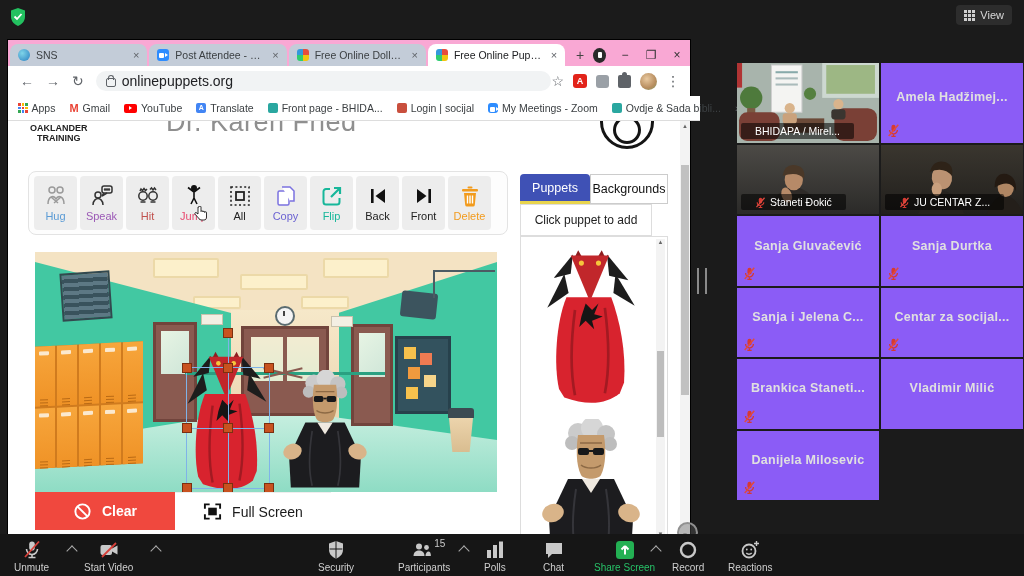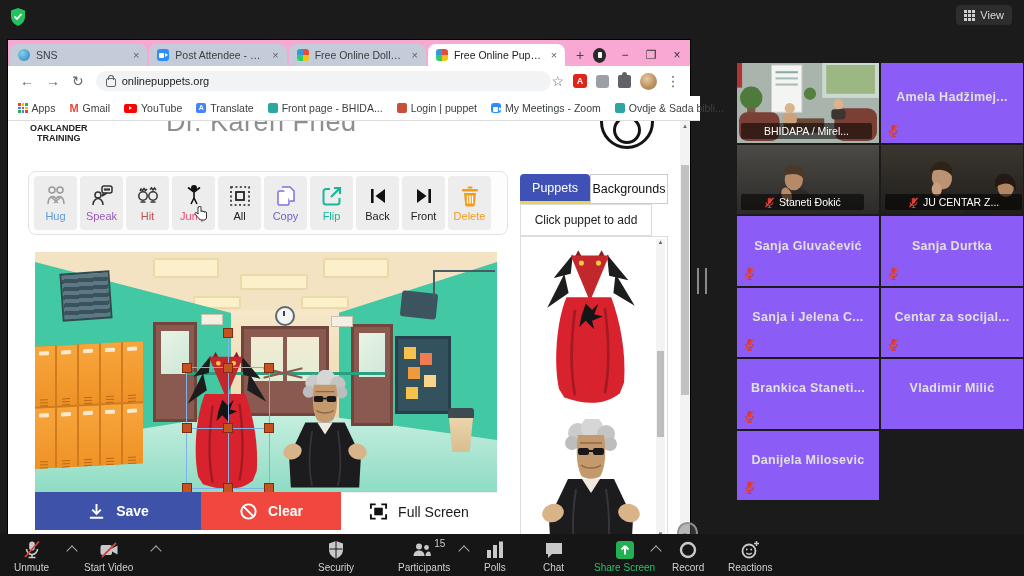--- a/index.html
+++ b/index.html
@@ -26,21 +26,21 @@
   .fav-color{background:conic-gradient(#e74c3c 0 25%,#f1c40f 0 50%,#2ecc71 0 75%,#3498db 0 100%);border-radius:3px;}
   .newtab{width:20px;height:20px;margin:0 4px 1px 6px;text-align:center;line-height:20px;color:#444;font-size:14px;cursor:pointer;}
   .mediacircle{width:15px;height:15px;border-radius:50%;background:#2a2a2a;margin:0 6px 3px auto;position:relative;cursor:pointer;}
   .mediacircle::after{content:"";position:absolute;left:5px;top:4px;width:4px;height:6px;background:#fff;border-radius:1px;}
   .winbtn{width:26px;height:22px;text-align:center;line-height:22px;color:#333;font-size:12px;cursor:pointer;flex:0 0 auto;}
   .addrbar{position:absolute;left:0;top:26px;width:682px;height:30px;background:#fff;border-bottom:1px solid #e6e6e6;display:flex;align-items:center;}
   .navg{color:#5f6368;font-size:14px;margin-left:12px;cursor:pointer;}
   .omnibox{margin-left:12px;width:440px;height:20px;border-radius:10px;background:#f1f3f4;display:flex;align-items:center;gap:6px;padding:0 10px;cursor:text;}
   .lock{width:8px;height:7px;border:1.3px solid #5f6368;border-radius:2px;position:relative;margin-top:3px;}
   .lock::before{content:"";position:absolute;left:1px;top:-4px;width:4px;height:4px;border:1.3px solid #5f6368;border-bottom:none;border-radius:3px 3px 0 0;}
-  .url{font-size:11px;color:#202124;}
+  .url{font-size:14px;color:#202124;}
   .addr-right{margin-left:auto;display:flex;align-items:center;gap:9px;padding-right:10px;}
   .pdfic{width:14px;height:14px;background:#e2231a;border-radius:3px;color:#fff;font-size:9px;font-weight:bold;text-align:center;line-height:14px;cursor:pointer;}
   .extic{width:13px;height:13px;background:#9aa0a6;border-radius:3px;cursor:pointer;}
   .puzzle{width:13px;height:13px;background:#5f6368;border-radius:2px;position:relative;cursor:pointer;}
   .puzzle::before{content:"";position:absolute;left:4px;top:-3px;width:5px;height:5px;border-radius:50%;background:#5f6368;}
   .avatar{width:17px;height:17px;border-radius:50%;background:radial-gradient(circle at 40% 35%,#e9c9a0,#b78d5f 60%,#7d9a62);cursor:pointer;}
   .bookbar{position:absolute;left:0;top:56px;width:682px;height:24px;background:#fff;border-bottom:1px solid #ddd;display:flex;align-items:center;gap:14px;padding-left:10px;font-size:10.5px;color:#3c4043;}
   .bm{display:flex;align-items:center;gap:4px;cursor:pointer;white-space:nowrap;}
   .bmic{width:10px;height:10px;border-radius:2px;flex:0 0 auto;}
   .appsic{display:grid;grid-template-columns:repeat(3,2.5px);grid-template-rows:repeat(3,2.5px);gap:1px;}
@@ -122,21 +122,21 @@
 
   
   .divider{position:absolute;left:697px;top:268px;width:6px;height:26px;border-left:2px solid #8a8a8a;border-right:2px solid #8a8a8a;cursor:col-resize;}
   .ring{position:absolute;left:677px;top:522px;width:17px;height:17px;border:2.5px solid #909090;border-radius:50%;background:rgba(90,90,90,.4);cursor:pointer;}
 
   
   .pgrid{position:absolute;left:737px;top:63px;width:286px;height:437px;display:grid;grid-template-columns:1fr 1fr;grid-template-rows:80px repeat(5,1fr);gap:2px;}
   .ptile{position:relative;background:#8b5cf6;overflow:hidden;cursor:pointer;}
   .pname{position:absolute;left:0;right:0;top:42%;transform:translateY(-50%);text-align:center;color:#e0e0e0;font-size:12.5px;font-weight:bold;letter-spacing:.3px;}
   .pmute{position:absolute;left:6px;bottom:6px;width:13px;height:13px;}
-  .vlabel{position:absolute;left:4px;bottom:4px;background:rgba(0,0,0,.55);color:#fff;font-size:10.5px;padding:2px 23px;border-radius:2px;display:flex;align-items:center;gap:4px;max-width:92%;white-space:nowrap;}
+  .vlabel{position:absolute;left:4px;bottom:4px;background:rgba(0,0,0,.55);color:#fff;font-size:10.5px;padding:2px 14px;border-radius:2px;display:flex;align-items:center;gap:4px;max-width:92%;white-space:nowrap;}
   .activeb{outline:2px solid #ccd64b;outline-offset:-2px;}
   .ptile svg.vid{position:absolute;left:0;top:0;width:100%;height:100%;}
 
   
   .bottombar{position:absolute;left:0;top:534px;width:1024px;height:42px;background:#161616;}
   .ctrl{position:absolute;display:flex;flex-direction:column;align-items:center;gap:2px;color:#cfcfcf;font-size:10px;cursor:pointer;}
   .ctrl svg{width:20px;height:20px;}
   .caret{width:7px;height:7px;border-left:1.6px solid #aaa;border-top:1.6px solid #aaa;transform:rotate(45deg);position:absolute;cursor:pointer;}
   .sharegreen{color:#27c268;}
 </style>
@@ -281,21 +281,21 @@
       <span class="bm">
           <span class="bmic tric">A</span>
           <span>Translate</span>
         </span>
       <span class="bm">
           <span class="bmic castle1"></span>
           <span>Front page - BHIDA...</span>
         </span>
       <span class="bm">
           <span class="bmic castle2"></span>
-          <span>Login | puppet</span>
+          <span>Login | socijal</span>
         </span>
       <span class="bm">
           <span class="fav fav-zoom" style="width:10px;height:10px"></span>
           <span>My Meetings - Zoom</span>
         </span>
       <span class="bm">
           <span class="bmic castle1"></span>
           <span>Ovdje &amp; Sada bibli...</span>
         </span>
       <span class="more">»</span>
@@ -472,26 +472,20 @@
           <div class="hdl" style="left:-5px;top:55px"></div>
           <div class="hdl" style="left:36px;top:55px"></div>
           <div class="hdl" style="left:77px;top:55px"></div>
           <div class="hdl" style="left:-5px;top:115px"></div>
           <div class="hdl" style="left:36px;top:115px"></div>
           <div class="hdl" style="left:77px;top:115px"></div>
         </div>
       </div>
 
       <div class="actions">
-        <div class="abtn" style="width:166px;background:#3d52a8">
-          <svg viewBox="0 0 20 20" fill="none" stroke="#fff" stroke-width="2">
-              <path d="M10 2 V12 M5.5 8 L10 12.5 L14.5 8 M3 16.5 H17"></path>
-            </svg>
-          <span>Save</span>
-        </div>
         <div class="abtn" style="width:140px;background:#f0483e">
           <svg viewBox="0 0 20 20" fill="none" stroke="#fff" stroke-width="2">
               <circle cx="10" cy="10" r="7.5"></circle>
               <path d="M4.8 4.8 L15.2 15.2"></path>
             </svg>
           <span>Clear</span>
         </div>
         <div class="abtn fullb" style="width:156px">
           <svg viewBox="0 0 20 20" fill="none" stroke="#111" stroke-width="2">
               <path d="M2 7 V2.5 H7 M13 2.5 H18 V7 M18 13 V17.5 H13 M7 17.5 H2 V13"></path>

